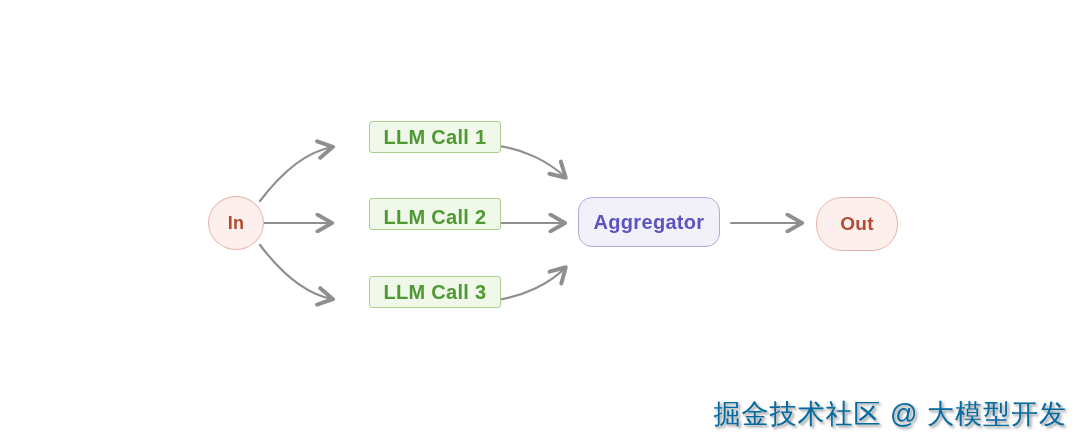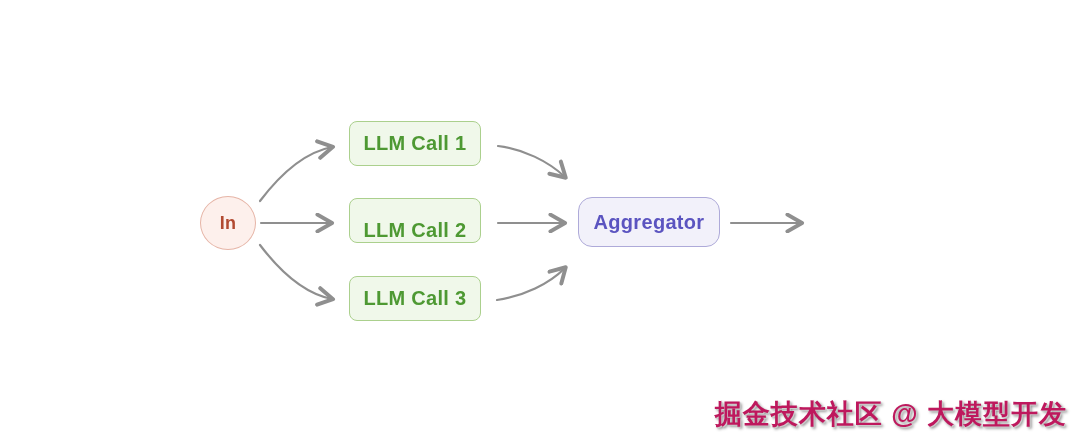--- a/index.html
+++ b/index.html
@@ -26,65 +26,66 @@
     display: flex;
     align-items: center;
     justify-content: center;
     box-sizing: border-box;
     font-weight: bold;
     letter-spacing: 0.3px;
     white-space: nowrap;
   }
   .node-green {
     width: 132px;
-    height: 45px;
+    height: 32px;
     background: #f0f8ea;
     border: 1.5px solid #abd08d;
-    border-radius: 8px;
+    border-radius: 3px;
     color: #4e9933;
     font-size: 20px;
+    margin-left: 20px;
   }
   .node-purple {
     width: 142px;
     height: 50px;
     background: #f2f1fa;
     border: 1.5px solid #aeaad9;
     border-radius: 14px;
     color: #5b54c0;
     font-size: 20px;
   }
   .node-red {
     background: #fdf0ec;
     border: 1.5px solid #e6b5a7;
     color: #b24a31;
   }
   .node-in {
-    left: 200px;
+    left: 208px;
     top: 196px;
     width: 56px;
     height: 54px;
     border-radius: 50%;
     font-size: 18px;
   }
   .node-out {
     left: 816px;
     top: 197px;
     width: 82px;
     height: 54px;
     border-radius: 26px;
     font-size: 19px;
   }
   .watermark {
     position: absolute;
     right: 13px;
     bottom: 14px;
     font-size: 27px;
-    font-weight: bold;
+    font-weight: normal;
     letter-spacing: 1px;
-    color: #be185d;
+    color: #0369a1;
     text-shadow: 1px 1px 0 #cccccc, 2px 2px 3px #8a8a8a;
   }
 </style>
 </head>
 <body>
 
 <div class="canvas">
 
   <svg class="edges" width="1080" height="446" viewBox="0 0 1080 446">
     <defs>
@@ -116,16 +117,19 @@
   </div>
 
   <div class="node node-green" style="left:349px; top:276px;">
     <span>LLM Call 3</span>
   </div>
 
   <div class="node node-purple" style="left:578px; top:197px;">
     <span>Aggregator</span>
   </div>
 
+  <div class="node node-red node-out">
+    <span>Out</span>
+  </div>
 
   <div class="watermark">掘金技术社区 @ 大模型开发</div>
 
 </div>
 
 </body></html>

